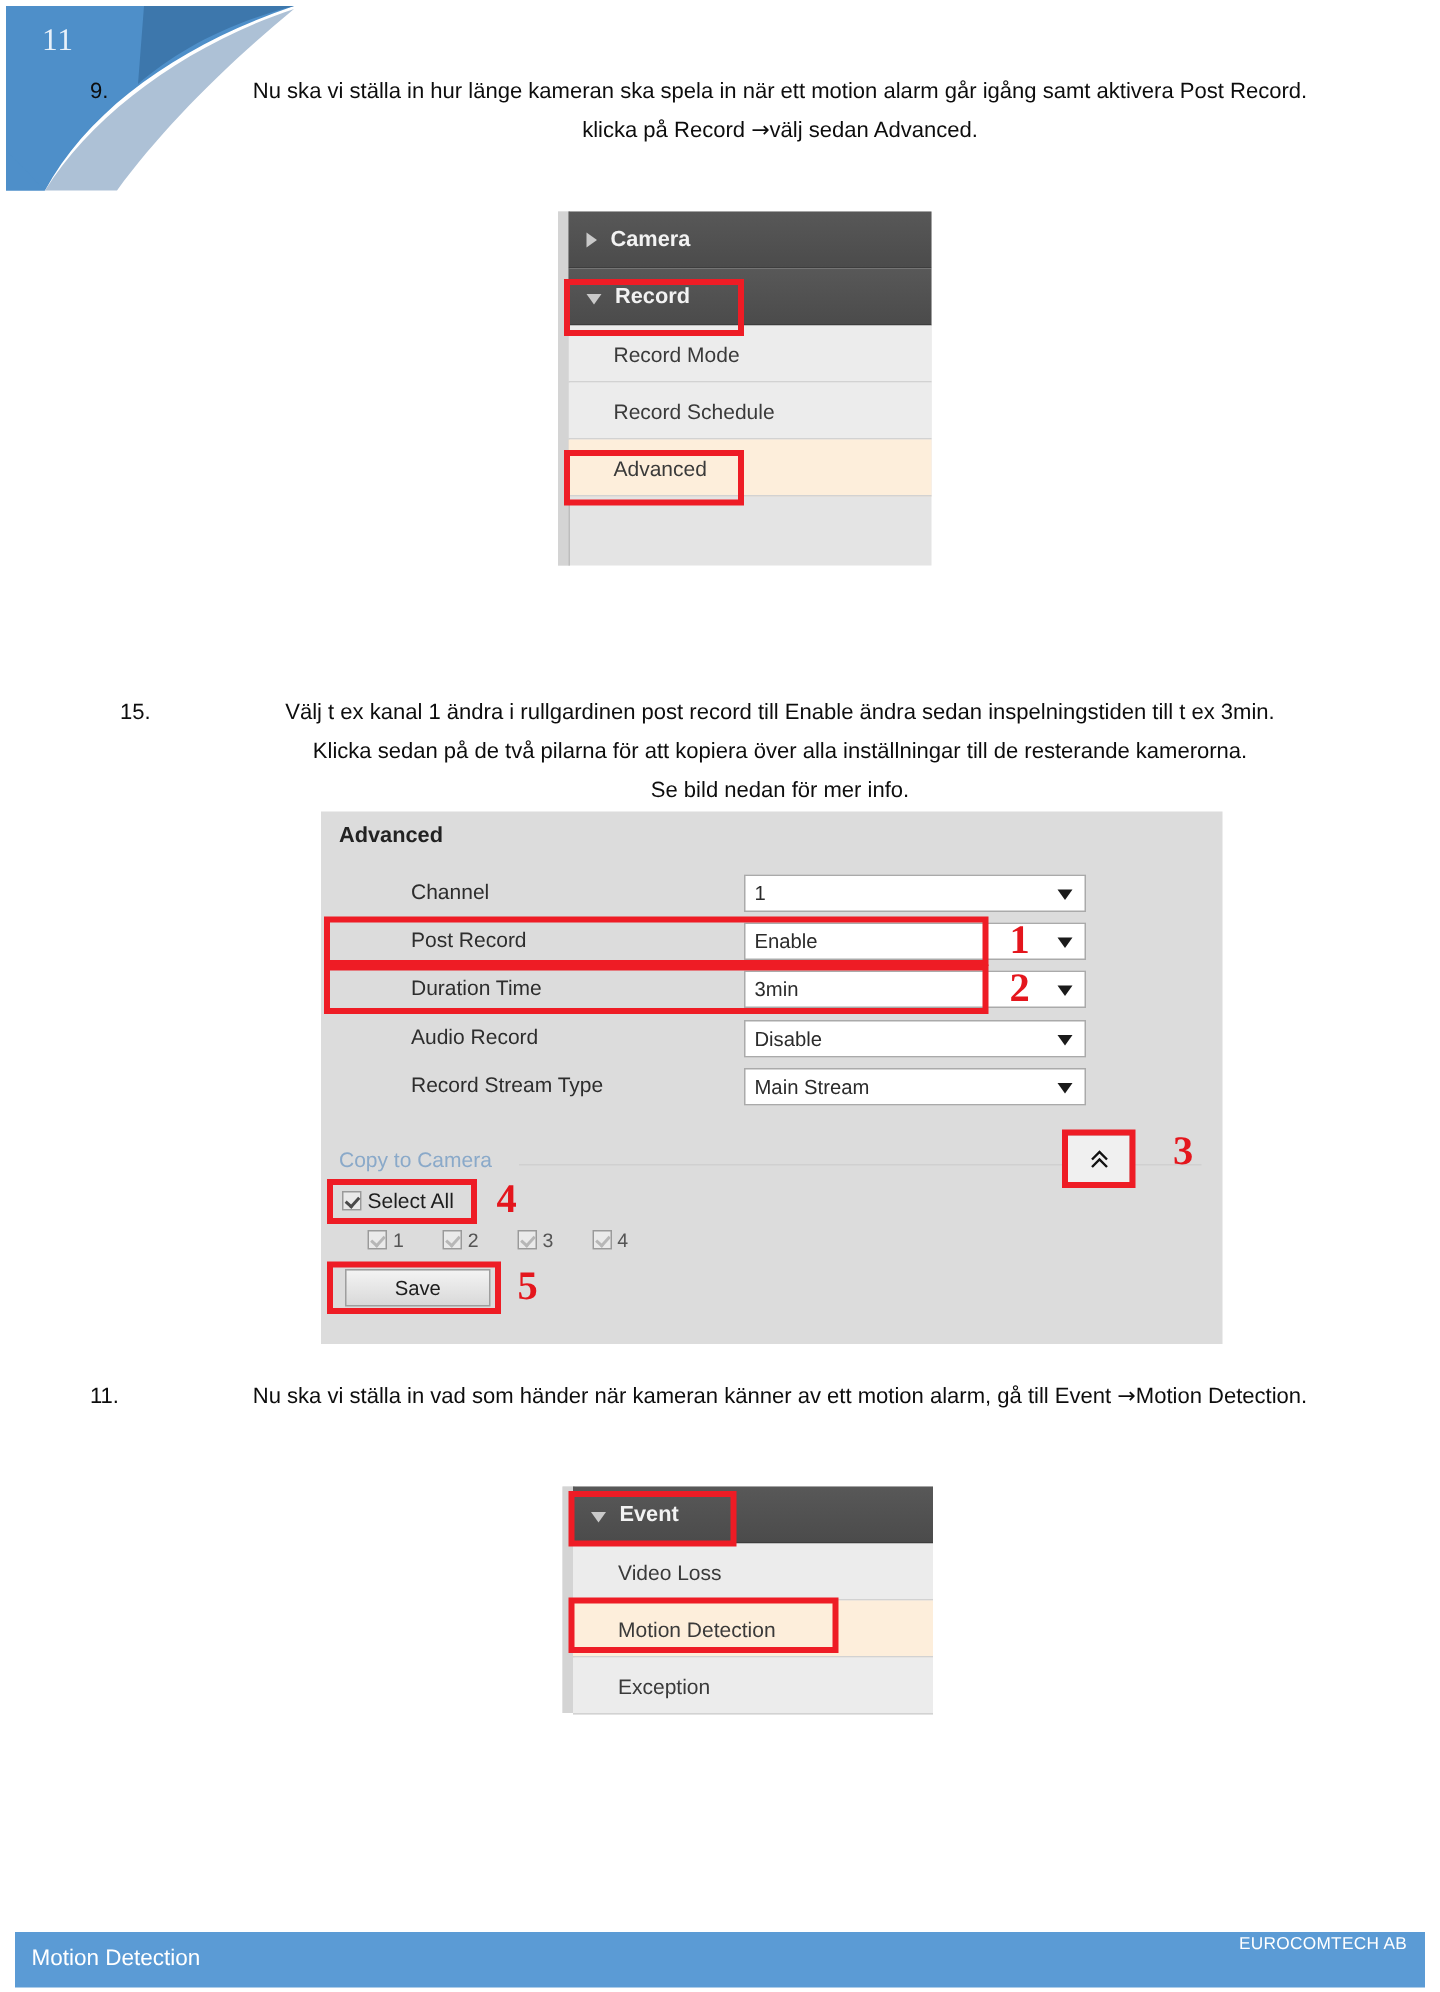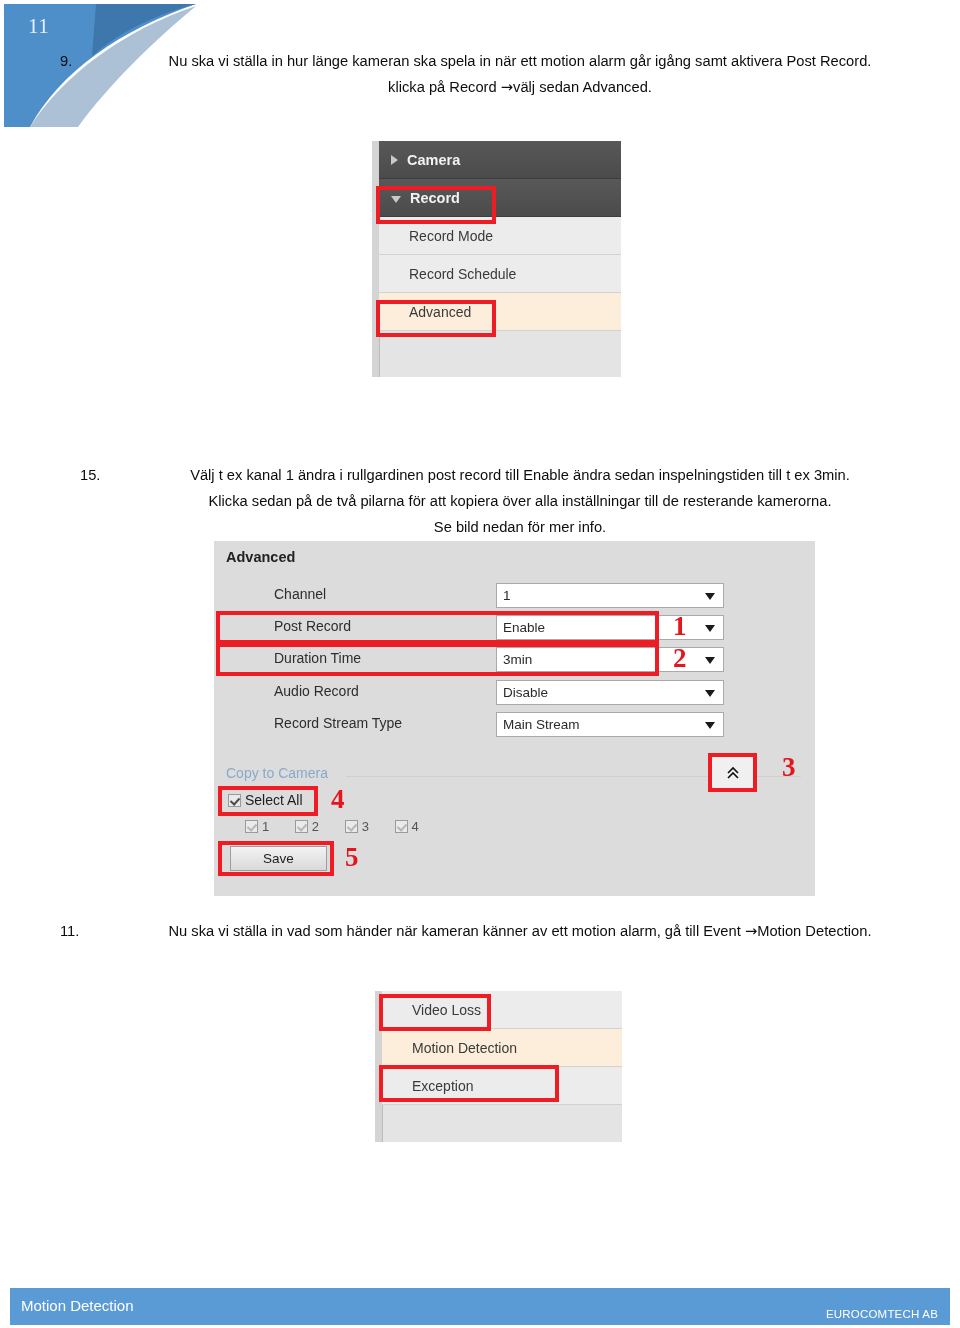--- a/index.html
+++ b/index.html
@@ -252,21 +252,21 @@
     background: #5b9bd5;
     color: #ffffff;
   }
   .footer .left {
     position: absolute;
     left: 11px; top: 9px;
     font-size: 15px;
   }
   .footer .right {
     position: absolute;
-    right: 12px; top: 20px;
+    right: 12px; top: 2px;
     font-size: 11.5px;
     letter-spacing: .2px;
   }
 </style>
 </head>
 <body>
 
 <div class="deco">
   <svg class="deco-svg" width="207" height="131" viewBox="0 0 207 131">
     <rect x="0" y="0" width="207" height="131" fill="#ffffff"></rect>
@@ -410,20 +410,24 @@
 <div class="step" id="step11">
   <span class="num">11.</span>
   <div class="body">
     <span>Nu ska vi ställa in vad som händer när kameran känner av ett motion alarm, gå till Event </span><span class="arrow">→</span><span>Motion Detection.</span>
   </div>
 </div>
 
 <div class="menu-shot" id="event-shot" style="left:375px; top:991px; width:247px; height:151px;">
   <div class="rail"></div>
 
+  <div class="menu-row group">
+    <span class="tri down"></span>
+    <span>Event</span>
+  </div>
 
   <div class="menu-row leaf">
     <span>Video Loss</span>
   </div>
 
   <div class="menu-row leaf active">
     <span>Motion Detection</span>
   </div>
 
   <div class="menu-row leaf">

